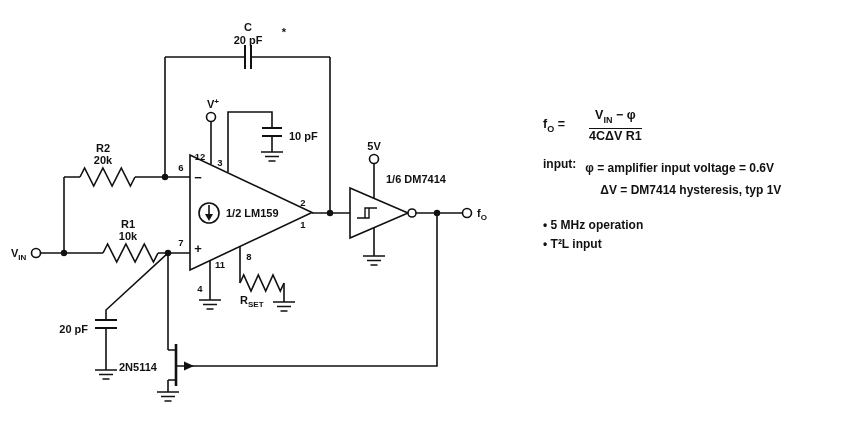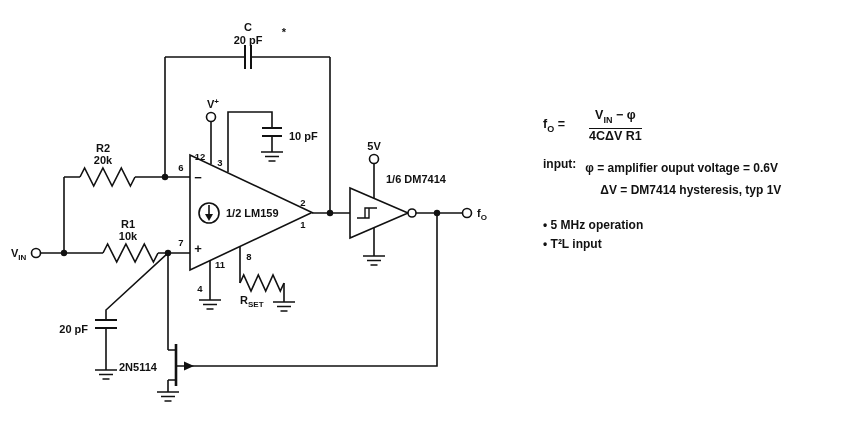--- a/index.html
+++ b/index.html
@@ -143,21 +143,21 @@
       <span><span>f</span><sub>O</sub> <span>=</span></span>
       <span class="frac">
         <span class="num"><span>V</span><sub>IN</sub><span> − φ</span></span>
         <span class="den">4CΔV R1</span>
       </span>
     </div>
 
     <div class="where">
       <span>input:</span>
       <div class="where-lines">
-        <div>φ = amplifier ouput voltage = 0.6V</div>
+        <div>φ = amplifier input voltage = 0.6V</div>
         <div>ΔV = DM7414 hysteresis, typ 1V</div>
       </div>
     </div>
 
     <ul class="bullets">
       <li>5 MHz operation</li>
       <li>T²L input</li>
     </ul>
   </div>
 </div>

